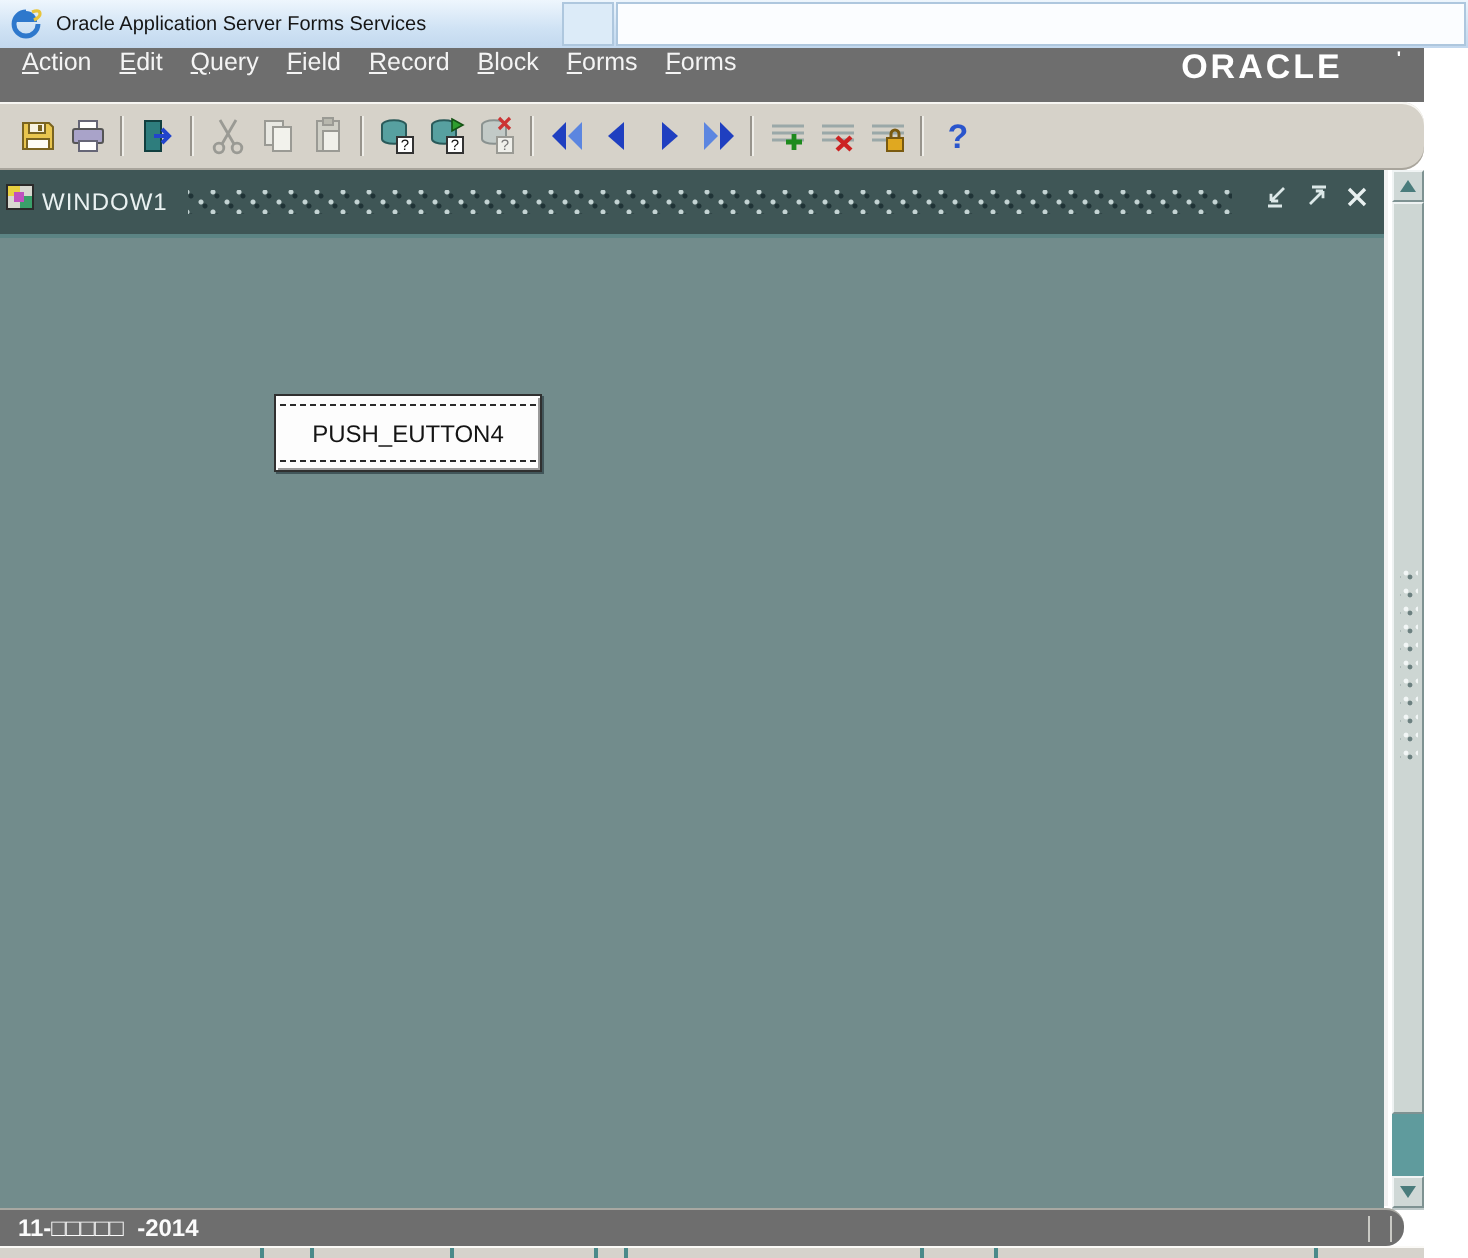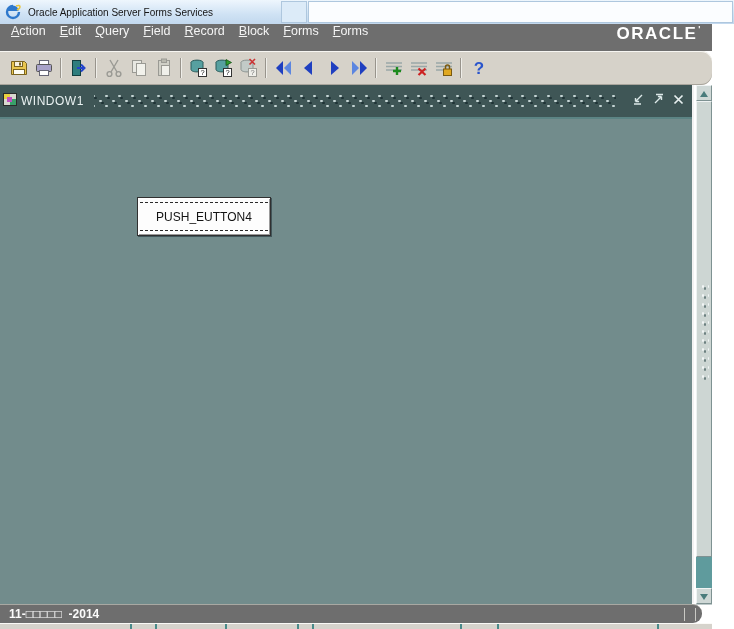--- a/index.html
+++ b/index.html
@@ -16,21 +16,21 @@
     background:#dcebf8; border:1px solid #aec7de; }
   .tab-area { position:absolute; left:308px; top:1px; width:425px; height:22px;
     background:#fbfdff; border:1px solid #aec7de; }
 
   
   .menu-bar { position:absolute; left:0; top:24px; width:712px; height:27px; background:#6e6e6e;
     display:flex; padding-left:4px; }
   .menu-item { display:inline-block; color:#f4f4f4; font-size:12.5px; padding:0 7px; cursor:default; }
   .menu-item::first-letter { text-decoration:underline; }
   .oracle-logo { margin-left:auto; margin-right:10px; color:#ffffff; font-weight:700;
-    font-size:17px; letter-spacing:1.5px; display:flex; align-items:flex-start; }
+    font-size:17px; letter-spacing:1.5px; display:flex; align-items:flex-start;gap:26px; }
   .oracle-mark { font-size:9px; line-height:10px; margin-left:1px; }
 
   
   .toolbar { position:absolute; left:0; top:51px; width:712px; height:34px;
     background:#d6d2c9; border-radius:0 11px 11px 0;
     box-shadow:inset 0 1px 0 #f7f6f2, inset 0 -1px 0 #a9a59c;
     display:flex; align-items:center; padding-left:6px; }
   .tb-btn { width:25px; height:26px; display:flex; align-items:center; justify-content:center;
     background:transparent; border:none; cursor:default; }
   .tb-sep { width:2px; height:20px; margin:0 4px;

